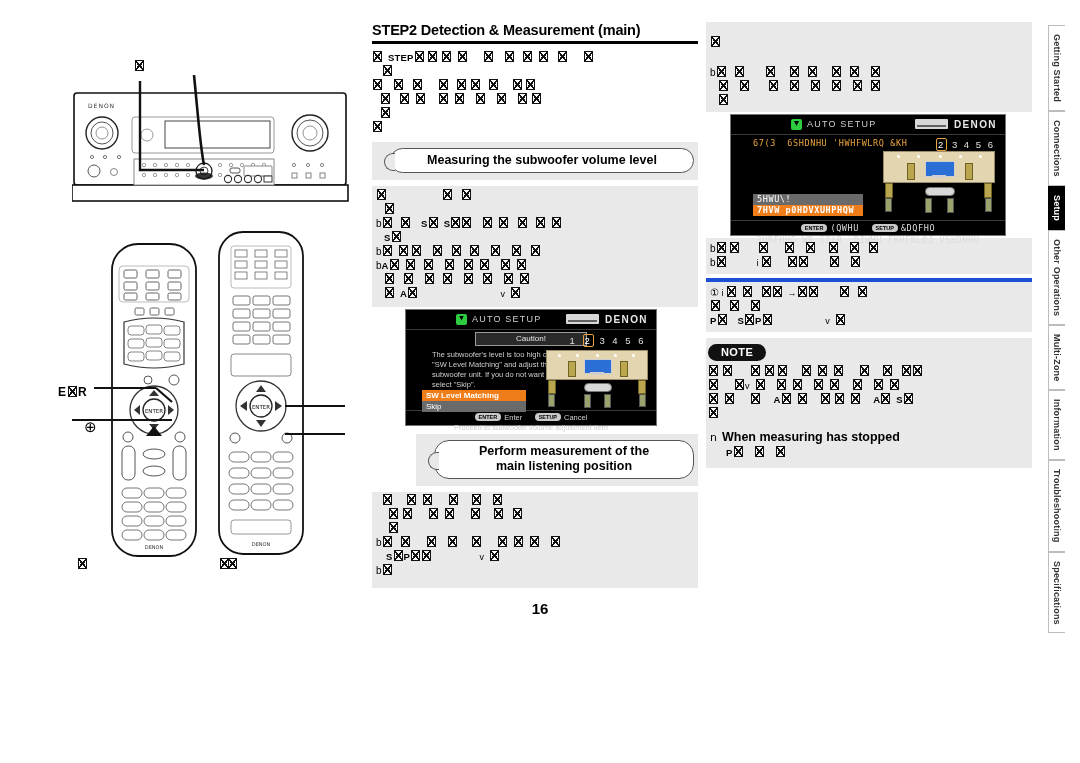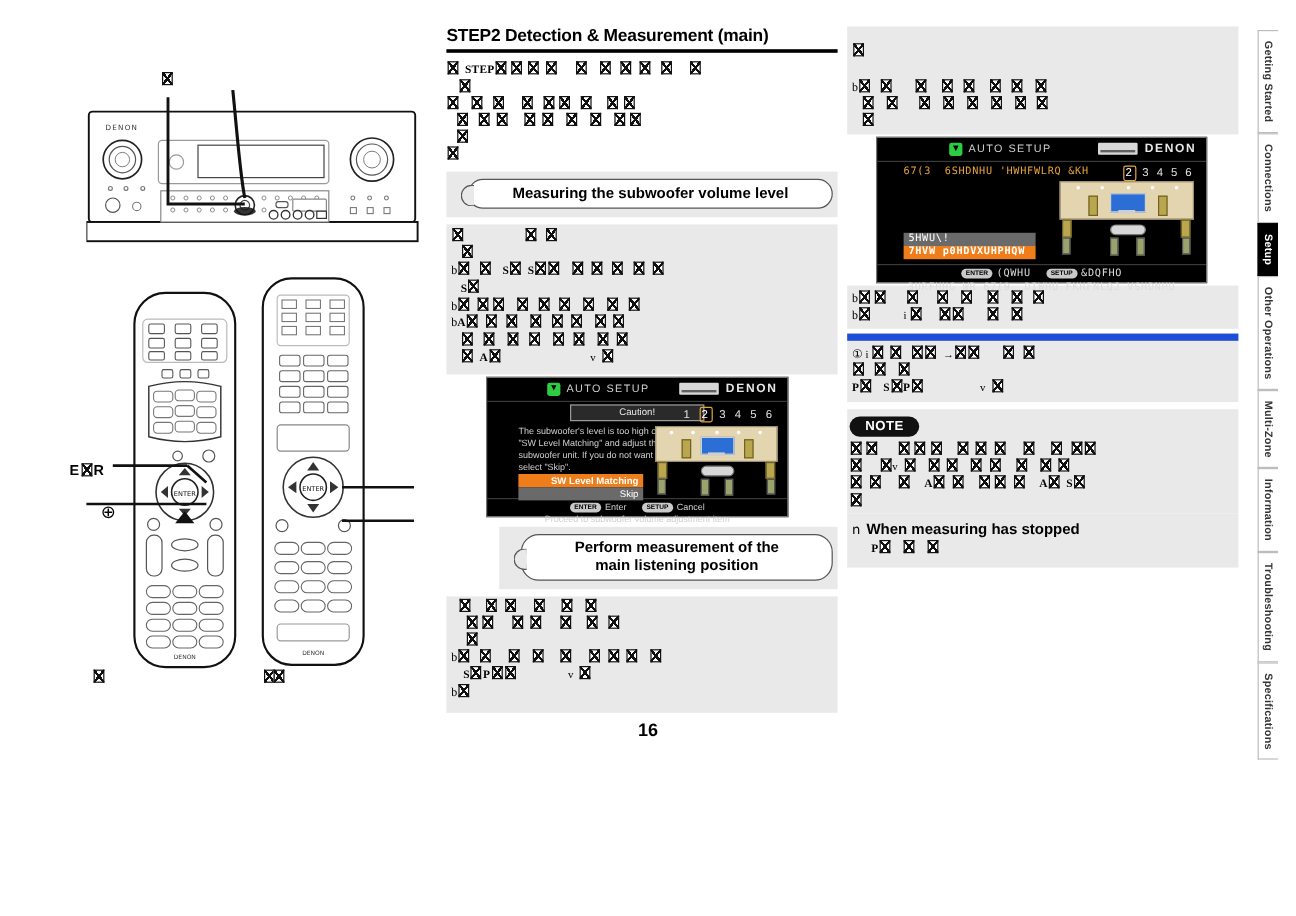--- a/index.html
+++ b/index.html
@@ -7,21 +7,21 @@
   .page{position:absolute;left:0;top:0;width:1080px;height:763px;}
 
   
   .tofu{display:inline-block;width:7px;height:9px;background:#fff;border:1.4px solid #111;
         box-shadow:inset 0 0 0 1px #fff;position:relative;vertical-align:-1px;margin:0 1px;}
   .tofu:before,.tofu:after{content:"";position:absolute;left:-1px;top:-1px;width:9px;height:11px;}
   .tofu:before{background:
      linear-gradient(to bottom right,transparent 43%,#111 43%,#111 57%,transparent 57%);}
   .tofu:after{background:
      linear-gradient(to bottom left,transparent 43%,#111 43%,#111 57%,transparent 57%);}
-  .tline{line-height:13px;white-space:nowrap;font-size:9px;font-family:Liberation Serif, serif;}
+  .tline{line-height:13px;white-space:nowrap;font-size:9px;}
   .tline .lit{font-size:9.5px;font-weight:700;letter-spacing:.2px;vertical-align:0;}
 
   
   .col-left{position:absolute;left:0;top:0;width:368px;height:763px;}
   .col-mid{position:absolute;left:372px;top:22px;width:326px;}
   .col-right{position:absolute;left:706px;top:22px;width:326px;}
 
   
   .sec-head{font-size:14.5px;font-weight:700;letter-spacing:-.2px;padding-bottom:3px;}
   .sec-rule{height:2.5px;background:#000;margin-bottom:7px;}
@@ -364,21 +364,21 @@
           <div class="spk" style="left:22px;top:11px;width:6px;height:14px;"></div>
           <div class="spk" style="left:74px;top:11px;width:6px;height:14px;"></div>
           <div class="spk" style="left:2px;top:30px;width:6px;height:12px;"></div>
           <div class="spk" style="left:92px;top:30px;width:6px;height:12px;"></div>
           <div class="sofa" style="left:38px;top:33px;width:26px;height:7px;"></div>
           <div class="mic" style="left:38px;top:44px;width:5px;height:12px;"></div>
           <div class="mic" style="left:58px;top:44px;width:5px;height:12px;"></div>
           <div class="mic" style="left:2px;top:44px;width:5px;height:11px;"></div>
           <div class="mic" style="left:93px;top:44px;width:5px;height:11px;"></div>
         </div>
-        <div style="position:absolute;left:26px;top:58px;width:104px;text-align:right;">
+        <div style="position:absolute;left:16px;top:58px;width:104px;">
           <div class="menu-row sel">SW Level Matching</div>
           <div class="menu-row dim">Skip</div>
         </div>
       </div>
       <div class="osd-foot">
         <div>
           <span class="keycap">ENTER</span><span>Enter</span>
           &nbsp;&nbsp;&nbsp;&nbsp;
           <span class="keycap">SETUP</span><span>Cancel</span>
         </div>
@@ -461,21 +461,21 @@
         </div>
         <div class="cipher white" style="margin-top:1px;text-align:center;display:block;">3URFHHG WR 67(9  DIWHU FKHFNLQJ VSHDNHU</div>
       </div>
     </div>
 
     <div style="background:#e9e9e9;padding:4px 4px 4px 4px;margin-top:2px;">
       <div class="tline"><span style="font-size:10px;">b</span><span class="tofu"></span>&nbsp;<span class="tofu"></span>&nbsp;&nbsp;&nbsp;&nbsp;&nbsp;&nbsp;&nbsp;<span class="tofu"></span>&nbsp;&nbsp;&nbsp;&nbsp;&nbsp;&nbsp;<span class="tofu"></span>&nbsp;&nbsp;&nbsp;&nbsp;<span class="tofu"></span>&nbsp;&nbsp;&nbsp;&nbsp;&nbsp;<span class="tofu"></span>&nbsp;&nbsp;&nbsp;&nbsp;<span class="tofu"></span>&nbsp;&nbsp;&nbsp;<span class="tofu"></span></div>
       <div class="tline"><span style="font-size:10px;">b</span><span class="tofu"></span>&nbsp;&nbsp;&nbsp;&nbsp;&nbsp;&nbsp;&nbsp;&nbsp;&nbsp;&nbsp;&nbsp;&nbsp;<span style="font-size:9px;">i</span>&nbsp;<span class="tofu"></span>&nbsp;&nbsp;&nbsp;&nbsp;&nbsp;&nbsp;<span class="tofu"></span><span class="tofu"></span>&nbsp;&nbsp;&nbsp;&nbsp;&nbsp;&nbsp;&nbsp;&nbsp;<span class="tofu"></span>&nbsp;&nbsp;&nbsp;&nbsp;<span class="tofu"></span></div>
     </div>
 
-    <div style="background:#e9e9e9;padding:4px;margin-top:4px;border-top:6px solid #1d4ed8;">
+    <div style="background:#e9e9e9;padding:4px;margin-top:4px;border-top:4px solid #1d4ed8;">
       <div class="tline"><span style="font-size:10px;">①</span>&nbsp;<span style="font-size:9px;">i</span>&nbsp;<span class="tofu"></span>&nbsp;&nbsp;<span class="tofu"></span>&nbsp;&nbsp;&nbsp;<span class="tofu"></span><span class="tofu"></span>&nbsp;&nbsp;<span style="font-size:9px;">→</span><span class="tofu"></span><span class="tofu"></span>&nbsp;&nbsp;&nbsp;&nbsp;&nbsp;&nbsp;&nbsp;&nbsp;<span class="tofu"></span>&nbsp;&nbsp;&nbsp;<span class="tofu"></span></div>
       <div class="tline"><span class="tofu"></span>&nbsp;&nbsp;&nbsp;<span class="tofu"></span>&nbsp;&nbsp;&nbsp;&nbsp;<span class="tofu"></span></div>
       <div class="tline"><span class="lit">P</span><span class="tofu"></span>&nbsp;&nbsp;&nbsp;&nbsp;<span class="lit">S</span><span class="tofu"></span><span class="lit">P</span><span class="tofu"></span>&nbsp;&nbsp;&nbsp;&nbsp;&nbsp;&nbsp;&nbsp;&nbsp;&nbsp;&nbsp;&nbsp;&nbsp;&nbsp;&nbsp;&nbsp;&nbsp;&nbsp;&nbsp;&nbsp;&nbsp;&nbsp;v&nbsp;&nbsp;<span class="tofu"></span></div>
     </div>
 
     <div class="note-wrap">
       <span class="note-badge">NOTE</span>
       <div style="margin-top:4px;">
         <div class="tline"><span class="tofu"></span>&nbsp;<span class="tofu"></span>&nbsp;&nbsp;&nbsp;&nbsp;&nbsp;&nbsp;&nbsp;<span class="tofu"></span>&nbsp;<span class="tofu"></span>&nbsp;<span class="tofu"></span>&nbsp;&nbsp;&nbsp;&nbsp;&nbsp;<span class="tofu"></span>&nbsp;&nbsp;<span class="tofu"></span>&nbsp;&nbsp;<span class="tofu"></span>&nbsp;&nbsp;&nbsp;&nbsp;&nbsp;&nbsp;<span class="tofu"></span>&nbsp;&nbsp;&nbsp;&nbsp;&nbsp;<span class="tofu"></span>&nbsp;&nbsp;&nbsp;<span class="tofu"></span><span class="tofu"></span></div>
         <div class="tline"><span class="tofu"></span>&nbsp;&nbsp;&nbsp;&nbsp;&nbsp;&nbsp;<span class="tofu"></span>v&nbsp;&nbsp;<span class="tofu"></span>&nbsp;&nbsp;&nbsp;&nbsp;<span class="tofu"></span>&nbsp;&nbsp;<span class="tofu"></span>&nbsp;&nbsp;&nbsp;&nbsp;<span class="tofu"></span>&nbsp;&nbsp;<span class="tofu"></span>&nbsp;&nbsp;&nbsp;&nbsp;&nbsp;<span class="tofu"></span>&nbsp;&nbsp;&nbsp;&nbsp;<span class="tofu"></span>&nbsp;&nbsp;<span class="tofu"></span></div>

